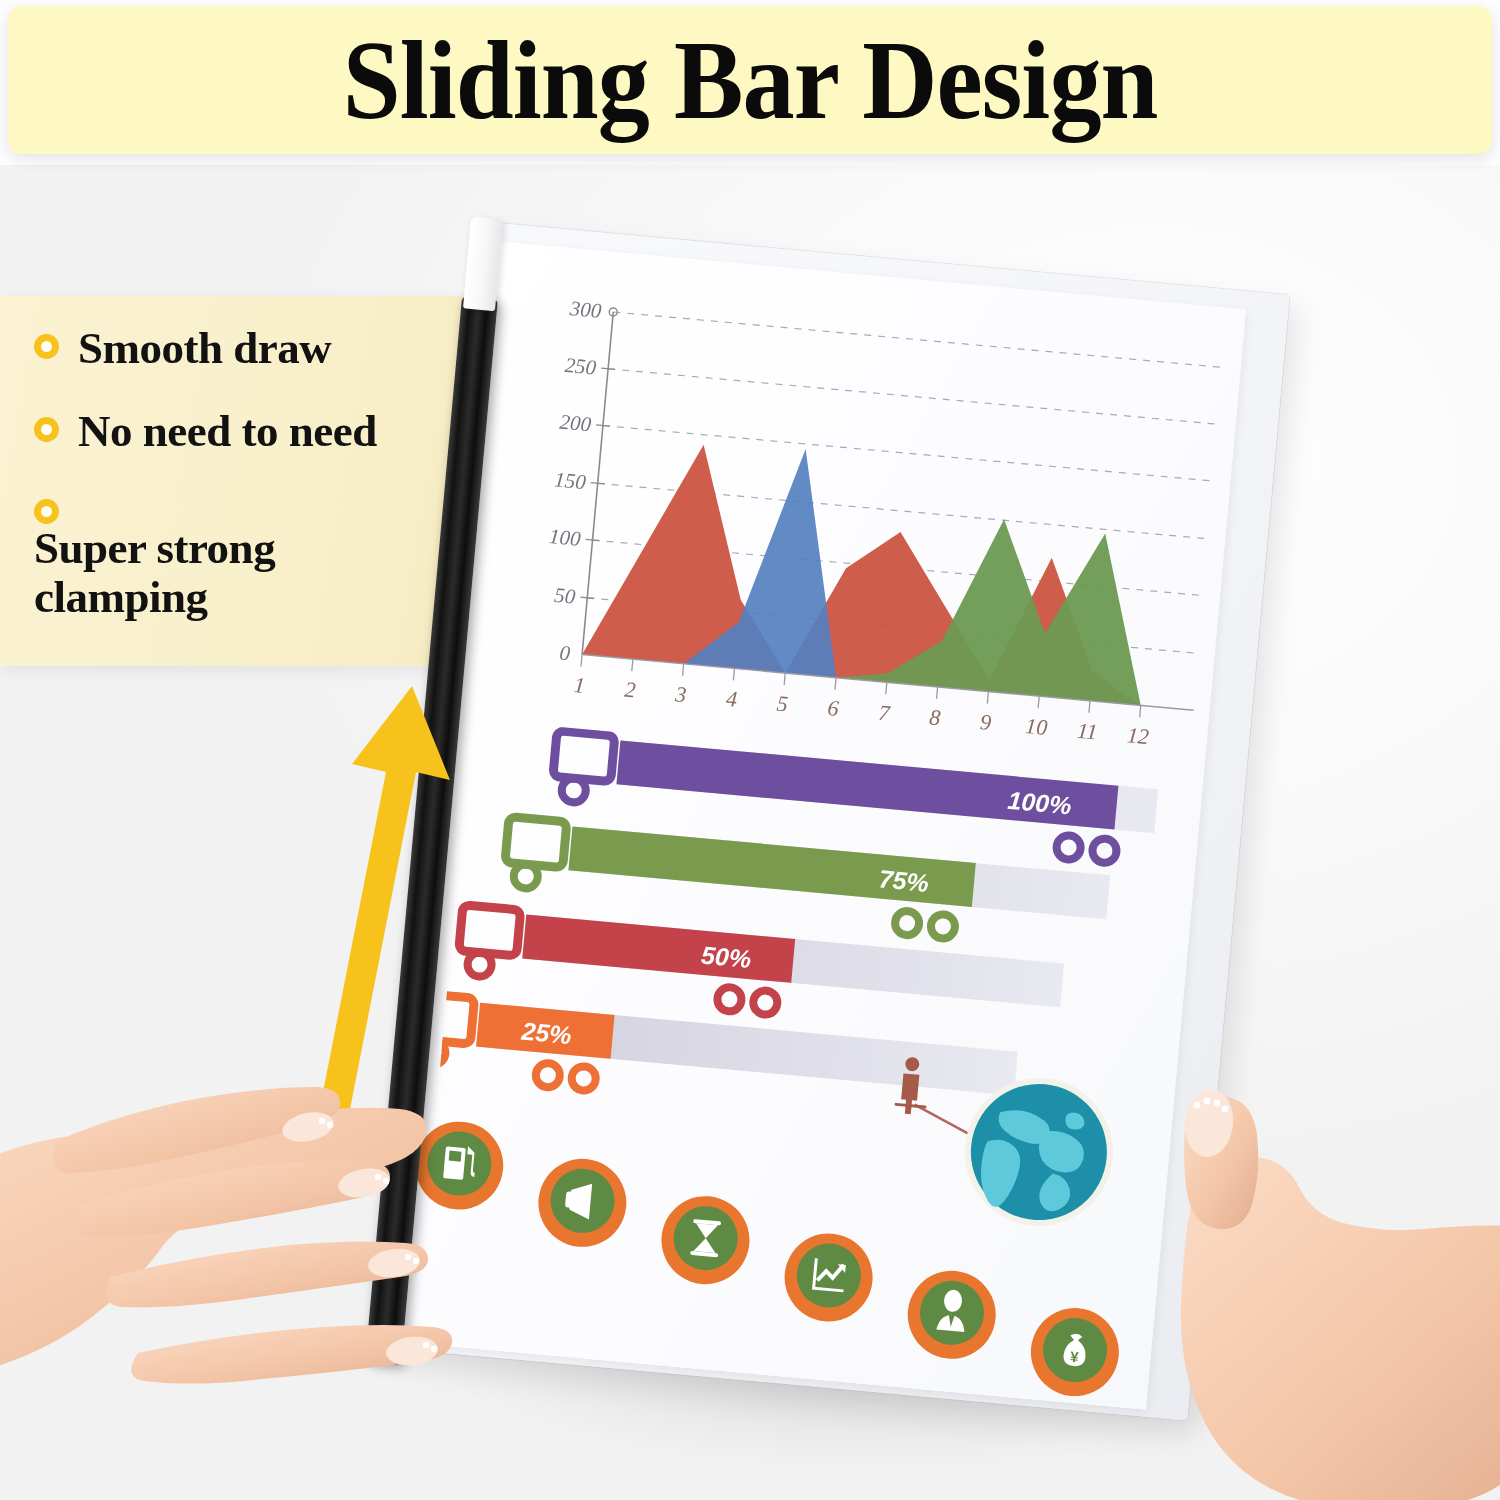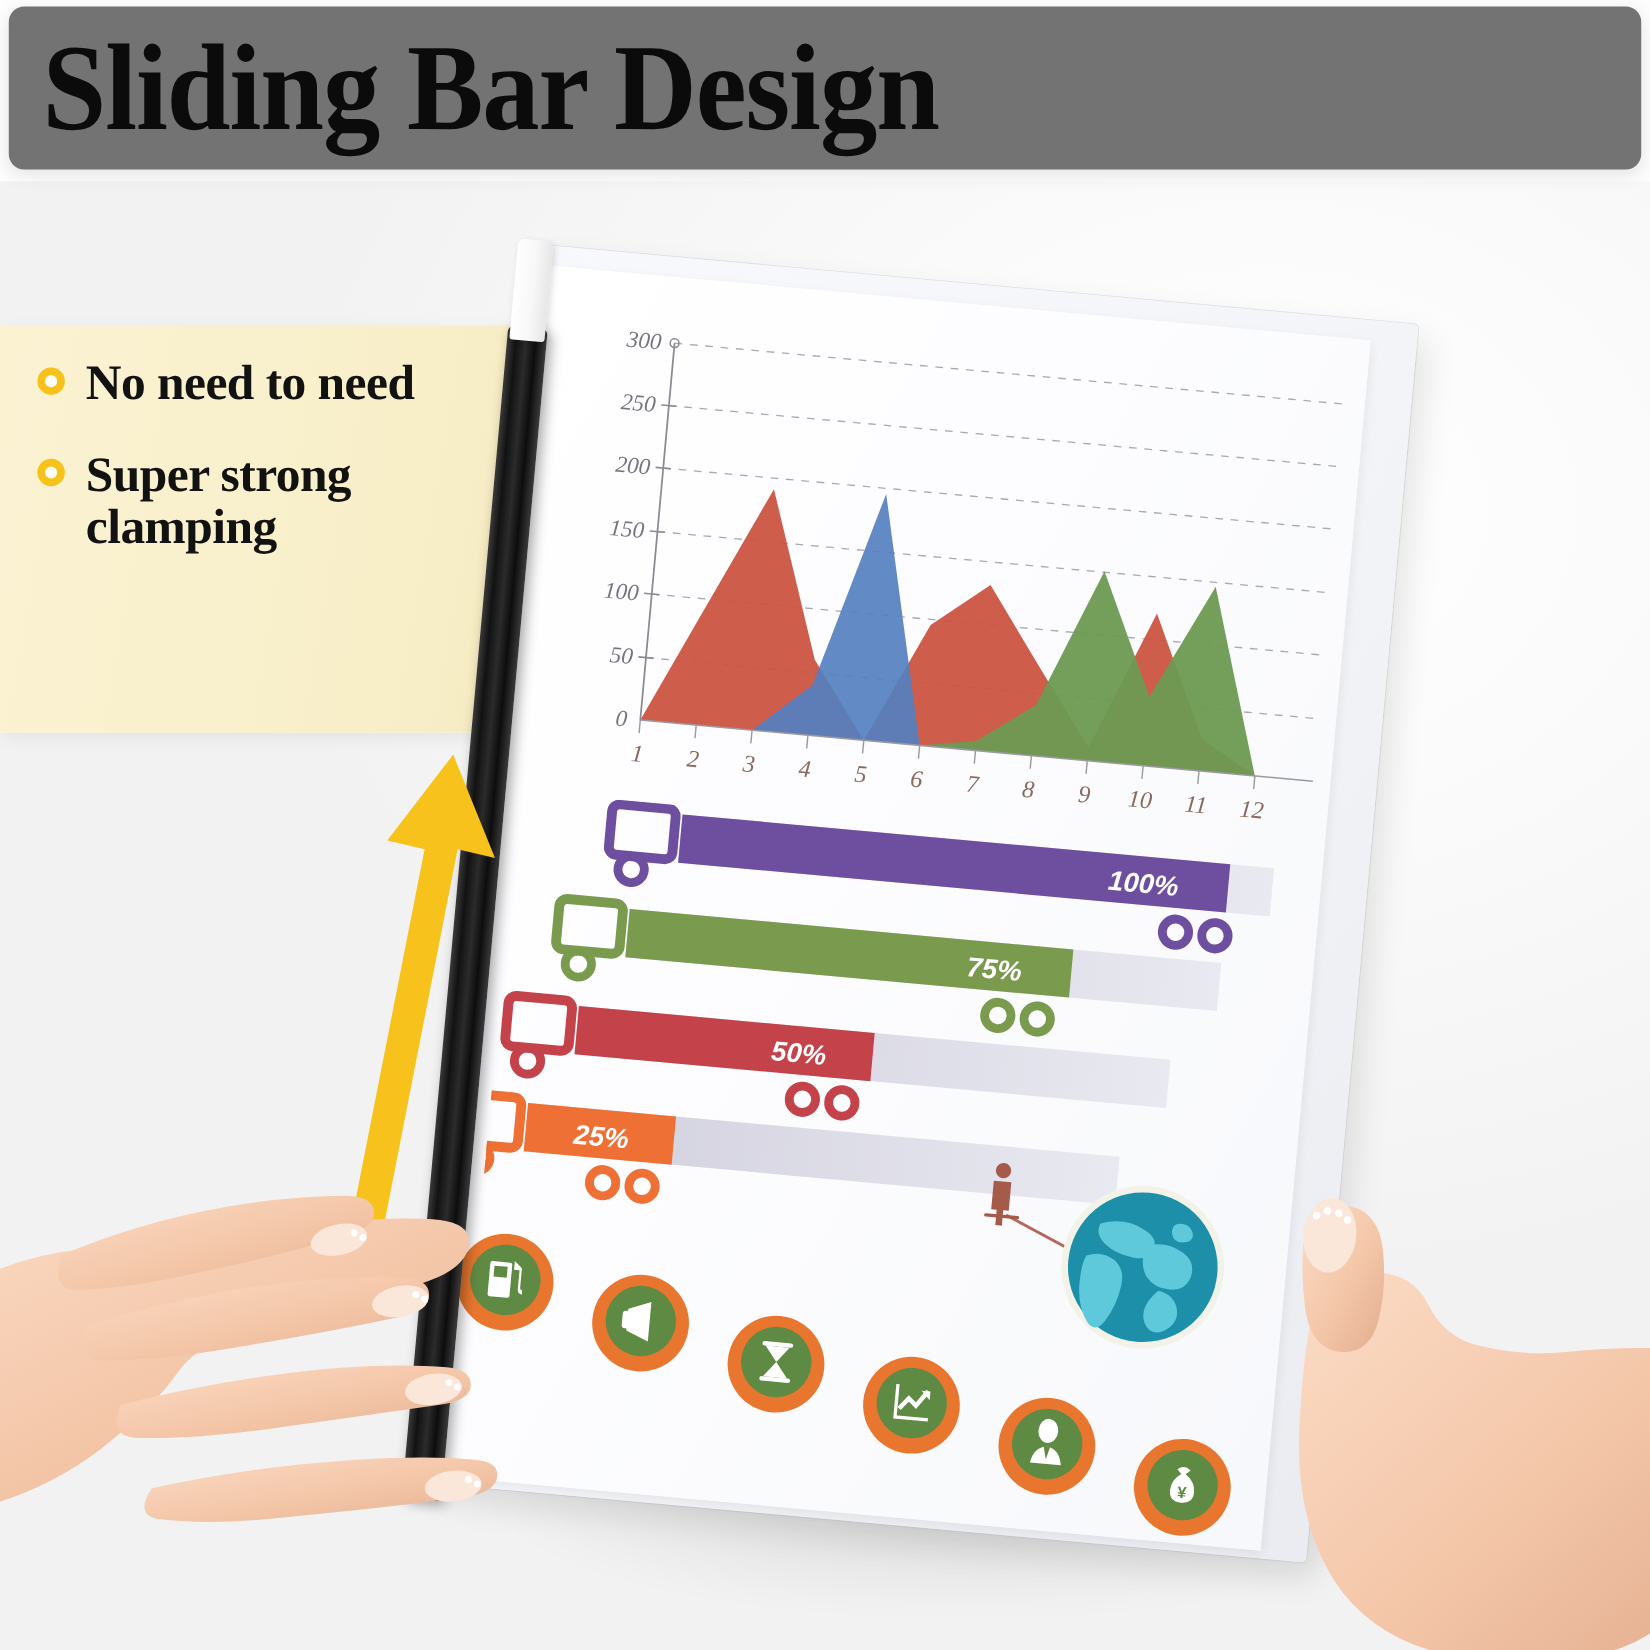--- a/index.html
+++ b/index.html
@@ -14,40 +14,40 @@
   .photo-bg{
     position:absolute;left:0;top:165px;width:1500px;height:1335px;
     background:
       radial-gradient(ellipse 900px 700px at 1150px 300px, #ffffff 0%, #fafafa 45%, #f2f2f3 100%),
       linear-gradient(180deg,#fbfbfc 0%,#f4f4f6 60%,#ededf0 100%);
   }
 
   
   .banner{
     position:absolute;left:8px;top:6px;width:1484px;height:148px;
-    background:#737373;border-radius:14px;
-    display:flex;align-items:center;justify-content:flex-start;
+    background:#fef9c3;border-radius:14px;
+    display:flex;align-items:center;justify-content:center;
     box-shadow:0 5px 16px rgba(0,0,0,.10);
   }
   .banner-title{
     font-family:"Liberation Serif", serif;
     font-weight:700;font-size:112px;line-height:1;color:#0b0b0b;
     letter-spacing:-1px;white-space:nowrap;
     transform:scaleX(.93);
   }
 
   
   .features{
     position:absolute;left:0px;top:296px;width:514px;height:370px;
     background:linear-gradient(100deg,#FAF2D2 0%,#F8EFC9 70%,#F3E8BE 100%);
     padding:28px 18px 24px 34px;box-sizing:border-box;
     box-shadow:3px 5px 16px rgba(0,0,0,.07);
   }
   .feat-row{display:flex;align-items:flex-start;margin-bottom:34px;}
-  .feat-row:last-child{margin-bottom:0;}
+  .feat-row:last-child{margin-bottom:0;flex-direction:column;}
   .bullet{
     flex:0 0 auto;width:25px;height:25px;border-radius:50%;
     border:7px solid #F7C21B;background:#FFFEF6;margin:10px 19px 0 0;
     box-sizing:border-box;
   }
   .feat-text{
     font-family:"Liberation Serif", serif;font-weight:700;
     font-size:45px;line-height:1.08;color:#121212;letter-spacing:-.5px;
   }
 
@@ -120,20 +120,24 @@
 <div id="stage">
 
   <div class="photo-bg"></div>
   <div class="doc-shadow"></div>
 
   <div class="banner">
     <div class="banner-title">Sliding Bar Design</div>
   </div>
 
   <div class="features">
+    <div class="feat-row">
+      <div class="bullet"></div>
+      <div class="feat-text">Smooth draw</div>
+    </div>
     <div class="feat-row">
       <div class="bullet"></div>
       <div class="feat-text">No need to need</div>
     </div>
     <div class="feat-row">
       <div class="bullet"></div>
       <div class="feat-text" style="white-space:pre-line">Super strong
 clamping</div>
     </div>
   </div>

